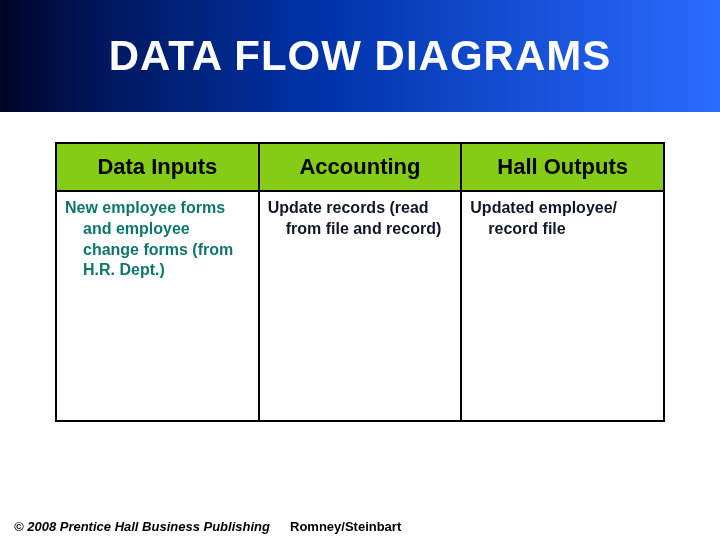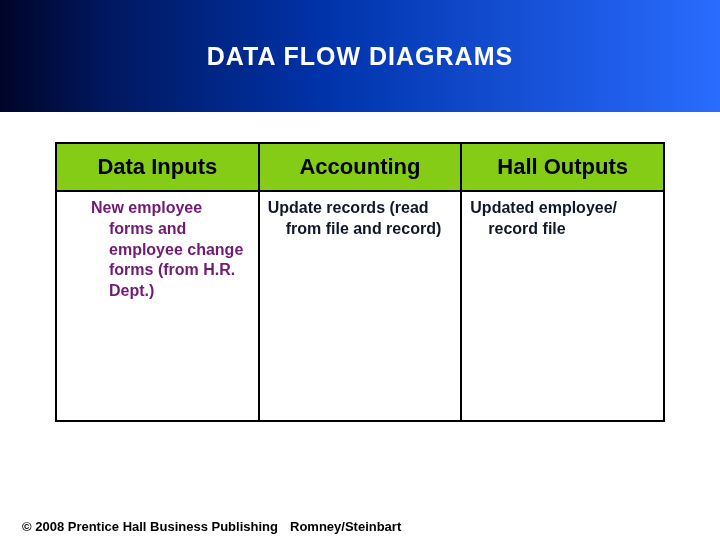--- a/index.html
+++ b/index.html
@@ -8,21 +8,21 @@
 
   .title-band {
     background: linear-gradient(to right, #000428 0%, #001860 15%, #0033aa 45%, #2a6cff 100%);
     height: 112px;
     display: flex;
     align-items: center;
     justify-content: center;
   }
   .title-band h1 {
     color: #fff;
-    font-size: 25px;
+    font-size: 42px;
     font-weight: bold;
     letter-spacing: 1px;
   }
 
   .table-wrap {
     padding: 30px 55px 0 55px;
   }
   table {
     border-collapse: collapse;
     width: 100%;
@@ -42,39 +42,40 @@
   }
   td.body-cell {
     height: 230px;
     font-size: 16px;
     line-height: 1.3;
   }
   td .hanging {
     padding-left: 18px;
     text-indent: -18px;
   }
-  .dimmed { color: #701a75; font-weight: 600; margin-left: 26px; }
+  .dimmed { color: #0f766e; font-weight: 600; }
   .bold { font-weight: bold; color: #0f172a; }
 
   .footer {
     position: absolute;
     bottom: 0;
     left: 0;
     right: 0;
     height: 28px;
     display: flex;
     align-items: center;
     font-size: 13px;
     font-weight: bold;
     background: #fff;
   }
   .footer .copyright {
-    padding-left: 22px;
+    padding-left: 14px;
     flex: 0 0 auto;
     width: 290px;
+    font-style: italic;
   }
   .footer .book {
     flex: 1 1 auto;
     text-align: center;
   }
   .footer .authors {
     flex: 0 0 auto;
     text-align: center;
     padding-right: 6px;
   }

